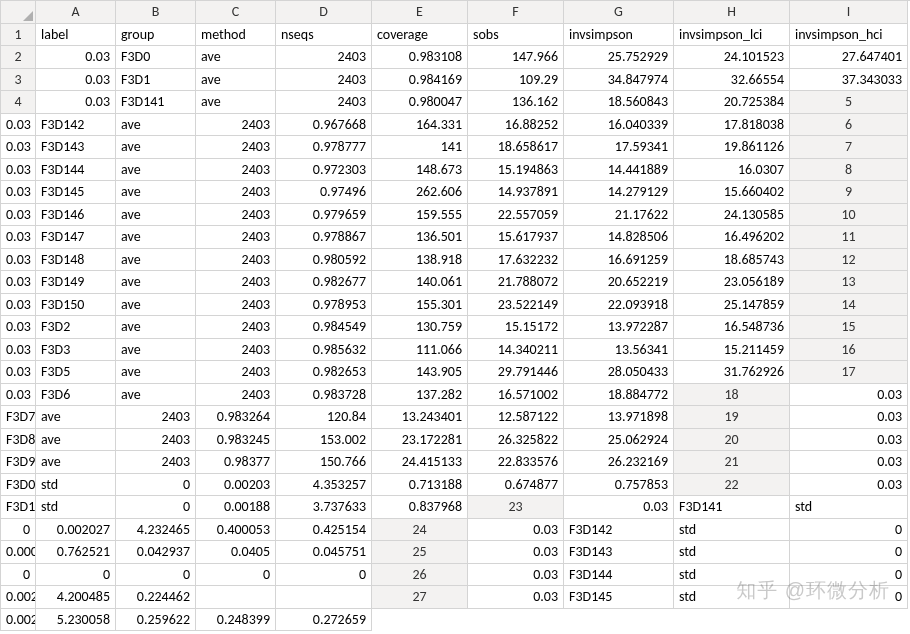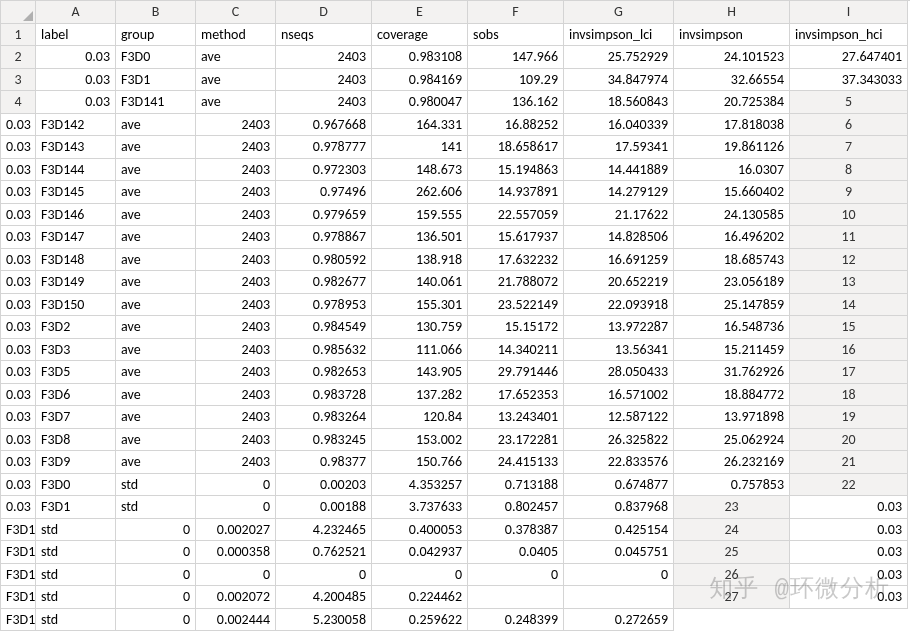--- a/index.html
+++ b/index.html
@@ -62,24 +62,24 @@
     .num {
       text-align: right;
     }
     .txt {
       text-align: left;
     }
     .watermark {
       position: fixed;
       right: 20px;
       bottom: 30px;
-      font-size: 24px;
+      font-size: 20px;
       color: rgba(100, 100, 100, 0.35);
       pointer-events: none;
-      font-family: Liberation Mono, monospace;
+      font-family: Liberation Sans, sans-serif;
       letter-spacing: 1px;
     }
   </style>
 </head>
 <body>
 
 <div class="spreadsheet" id="grid">
     <div class="corner cell"></div>
     <div class="cell col-header">A</div>
     <div class="cell col-header">B</div>
@@ -90,22 +90,22 @@
     <div class="cell col-header">G</div>
     <div class="cell col-header">H</div>
     <div class="cell col-header">I</div>
     <div class="cell row-header">1</div>
     <div class="cell txt">label</div>
     <div class="cell txt">group</div>
     <div class="cell txt">method</div>
     <div class="cell txt">nseqs</div>
     <div class="cell txt">coverage</div>
     <div class="cell txt">sobs</div>
+    <div class="cell txt">invsimpson</div>
     <div class="cell txt">invsimpson_lci</div>
-    <div class="cell txt">invsimpson</div>
     <div class="cell txt">invsimpson_hci</div>
     <div class="cell row-header">2</div>
     <div class="cell num">0.03</div>
     <div class="cell txt">F3D0</div>
     <div class="cell txt">ave</div>
     <div class="cell num">2403</div>
     <div class="cell num">0.983108</div>
     <div class="cell num">147.966</div>
     <div class="cell num">25.752929</div>
     <div class="cell num">24.101523</div>
@@ -249,21 +249,20 @@
     <div class="cell num">29.791446</div>
     <div class="cell num">28.050433</div>
     <div class="cell num">31.762926</div>
     <div class="cell row-header">17</div>
     <div class="cell num">0.03</div>
     <div class="cell txt">F3D6</div>
     <div class="cell txt">ave</div>
     <div class="cell num">2403</div>
     <div class="cell num">0.983728</div>
     <div class="cell num">137.282</div>
-    <div class="cell num">17.652353</div>
     <div class="cell num">16.571002</div>
     <div class="cell num">18.884772</div>
     <div class="cell row-header">18</div>
     <div class="cell num">0.03</div>
     <div class="cell txt">F3D7</div>
     <div class="cell txt">ave</div>
     <div class="cell num">2403</div>
     <div class="cell num">0.983264</div>
     <div class="cell num">120.84</div>
     <div class="cell num">13.243401</div>
@@ -299,31 +298,29 @@
     <div class="cell num">0.713188</div>
     <div class="cell num">0.674877</div>
     <div class="cell num">0.757853</div>
     <div class="cell row-header">22</div>
     <div class="cell num">0.03</div>
     <div class="cell txt">F3D1</div>
     <div class="cell txt">std</div>
     <div class="cell num">0</div>
     <div class="cell num">0.00188</div>
     <div class="cell num">3.737633</div>
-    <div class="cell num">0.802457</div>
     <div class="cell num">0.837968</div>
     <div class="cell row-header">23</div>
     <div class="cell num">0.03</div>
     <div class="cell txt">F3D141</div>
     <div class="cell txt">std</div>
     <div class="cell num">0</div>
     <div class="cell num">0.002027</div>
     <div class="cell num">4.232465</div>
     <div class="cell num">0.400053</div>
-    <div class="cell num">0.378387</div>
     <div class="cell num">0.425154</div>
     <div class="cell row-header">24</div>
     <div class="cell num">0.03</div>
     <div class="cell txt">F3D142</div>
     <div class="cell txt">std</div>
     <div class="cell num">0</div>
     <div class="cell num">0.000358</div>
     <div class="cell num">0.762521</div>
     <div class="cell num">0.042937</div>
     <div class="cell num">0.0405</div>

